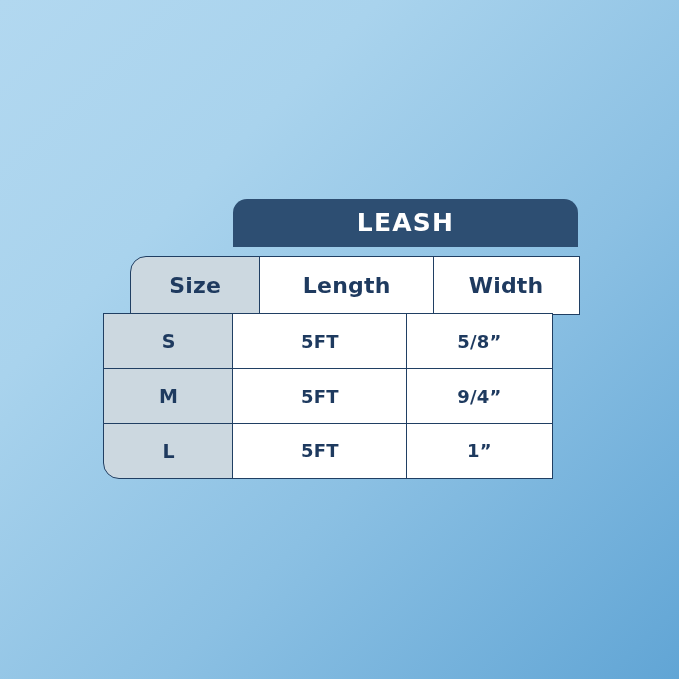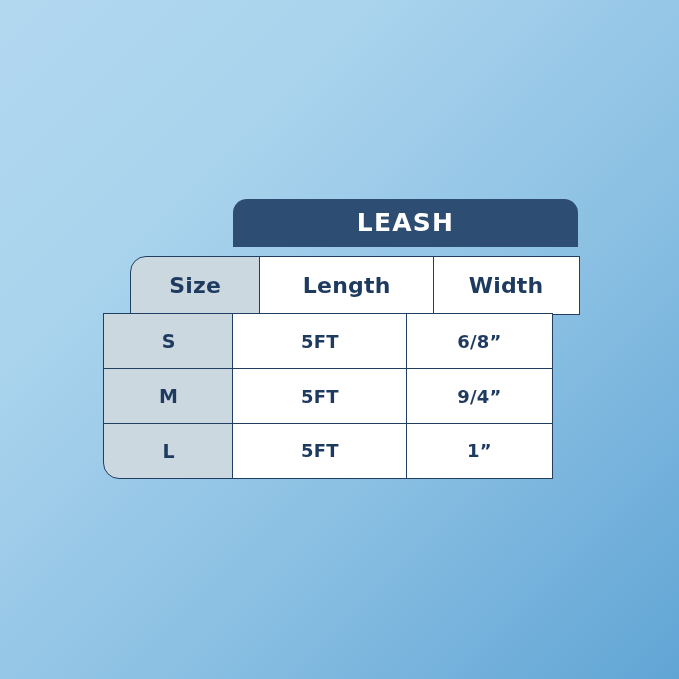--- a/index.html
+++ b/index.html
@@ -135,21 +135,21 @@
     </div>
 
     <div class="row row-body">
       <div class="cell c-size">
         <span class="size-letter">S</span>
       </div>
       <div class="cell c-len">
         <span class="body-text">5FT</span>
       </div>
       <div class="cell c-wid">
-        <span class="body-text">6/8”</span>
+        <span class="body-text">5/8”</span>
       </div>
     </div>
 
     <div class="row row-body">
       <div class="cell c-size">
         <span class="size-letter">M</span>
       </div>
       <div class="cell c-len">
         <span class="body-text">5FT</span>
       </div>

